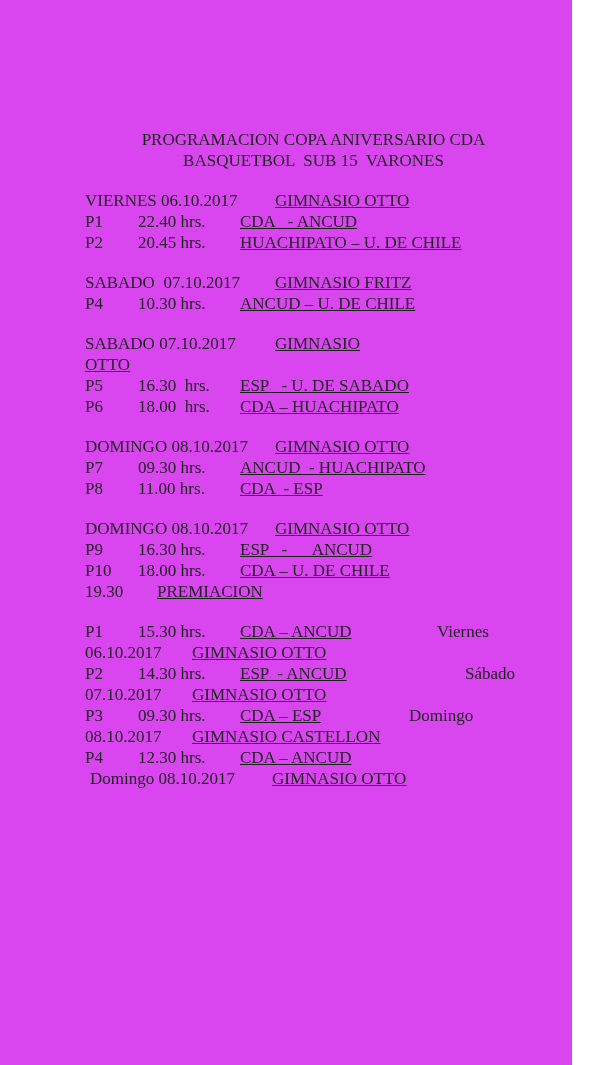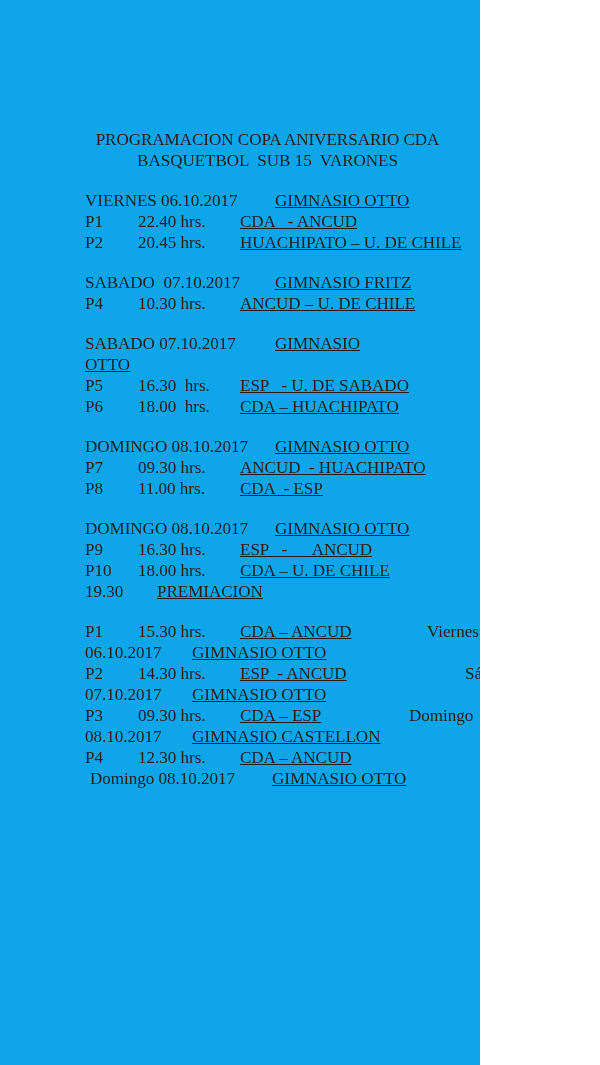--- a/index.html
+++ b/index.html
@@ -1,40 +1,40 @@
 <!DOCTYPE html>
 <html><head>
 <meta charset="utf-8">
 <style>
   html, body { margin:0; padding:0; background:#ffffff; }
   .doc {
     position:relative;
-    width:480px; height:1065px;
+    width:572px; height:1065px;
     box-sizing:border-box;
-    background:#0ea5e9;
+    background:#d946ef;
     color:#1e1e1e;
     font-family:"Liberation Serif", serif;
     font-size:17px;
     line-height:21px;
     padding:129px 30px 0 85px;
     overflow:hidden;
   }
   .title-block { text-align:center; }
   .title-line { white-space:pre; }
   .sec { margin-top:19px;text-decoration:underline; }
   .row { position:relative; white-space:pre; }
   .c-p       { display:inline-block; width:53px; }
   .c-time    { display:inline-block; width:102px; }
   .c-date    { display:inline-block; width:190px; }
   .c-ptime   { display:inline-block; width:72px; }
   .c-contdate      { display:inline-block; width:107px; }
   .c-contdate-long { display:inline-block; width:182px; }
   .cont-last { padding-left:5px; }
   .c-day { position:absolute; top:0; }
-  .day-v { left:342px; }
+  .day-v { left:352px; }
   .day-s { left:380px; }
   .day-d { left:324px; }
 </style>
 </head>
 <body>
 
 <div class="doc">
 
   <div class="title-block">
     <div class="title-line">PROGRAMACION COPA ANIVERSARIO CDA</div>

